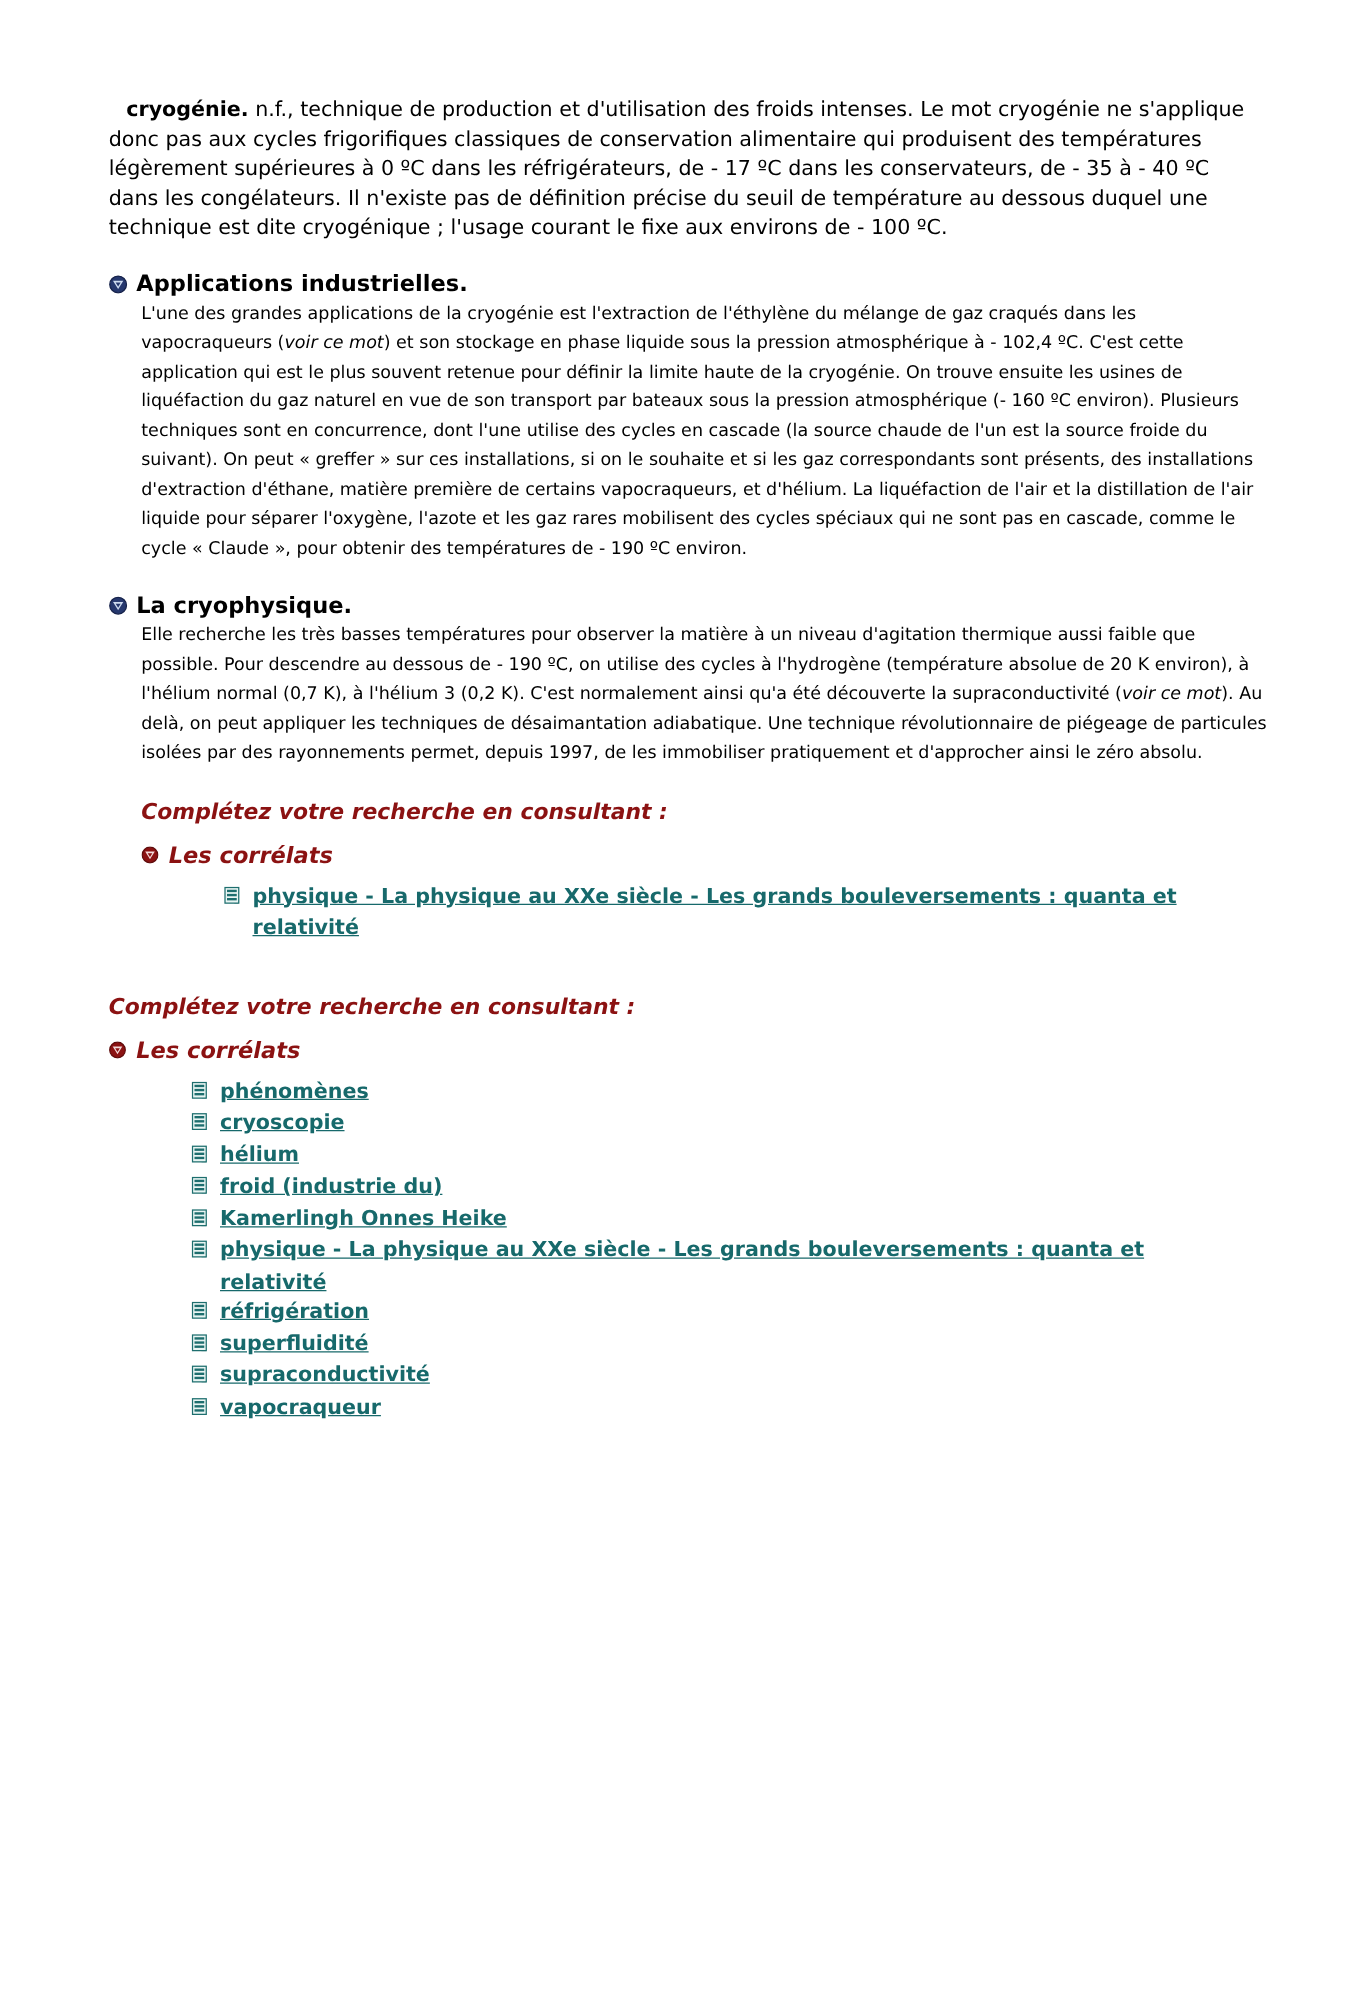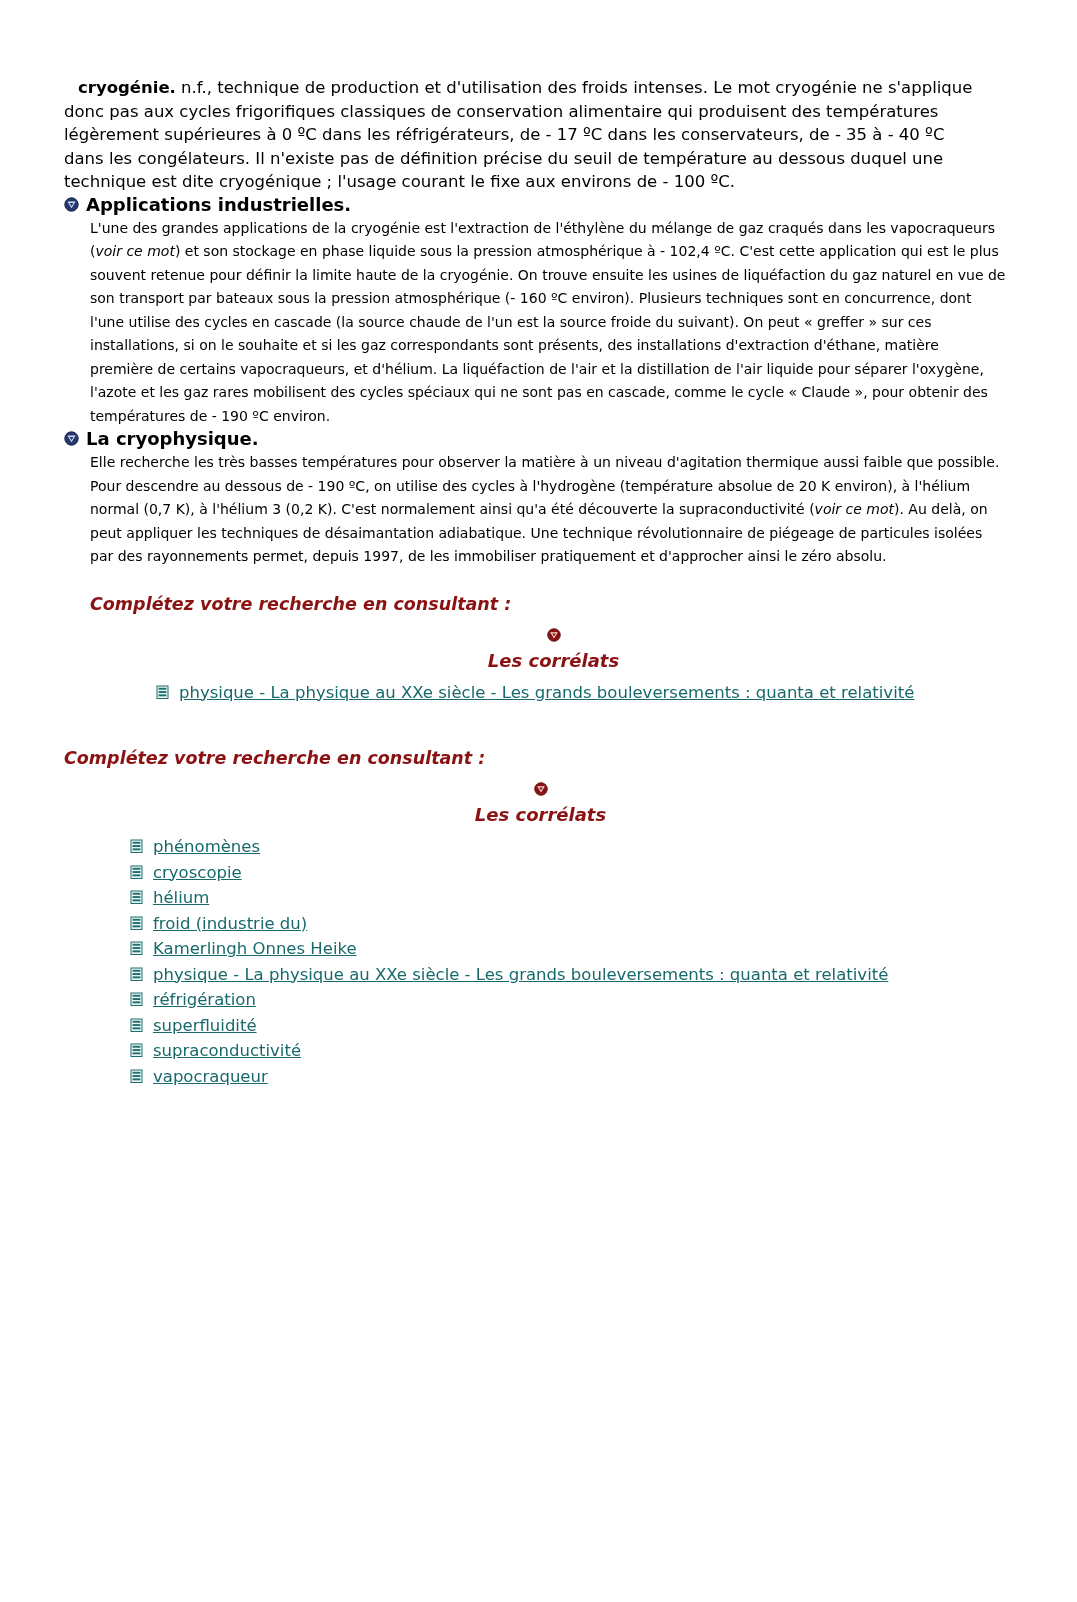--- a/index.html
+++ b/index.html
@@ -2,29 +2,29 @@
 <html><head>
 <meta charset="utf-8">
 <style>
   html, body { margin:0; padding:0; background:#fff; }
   body {
     width:1077px; height:1602px;
     font-family:"DejaVu Sans","Liberation Sans",sans-serif;
     color:#000;
     box-sizing:border-box;
   }
-  .page { padding:76px 60px 40px 64px; box-sizing:border-box; }
+  .page { padding:76px 60px 40px 87px; box-sizing:border-box; }
 
   .intro {
     font-size:16.5px; line-height:23.5px;
     margin:0; max-width:916px;
     text-indent:14px;
   }
 
-  .section { }
+  .section { margin-top:23px; }
   .sec-h {
     display:flex; align-items:center; gap:7px;
     font-size:18px; font-weight:bold;
     margin:0 0 2px 0;
   }
   .sec-h .bullet { display:inline-flex; flex:0 0 auto; }
   .sec-body {
     font-size:14px; line-height:23.5px;
     margin:0 0 0 26px; max-width:916px;
   }
@@ -32,26 +32,26 @@
   .consult { margin-top:25px; }
   .consult.indented { margin-left:26px; }
   .consult2 { margin-top:42px; }
   .consult-h {
     color:#8b1212; font-weight:bold; font-style:italic;
     font-size:17.5px; margin:0 0 14px 0;
   }
   .correlats {
     display:flex; align-items:center; gap:8px;
     color:#8b1212; font-weight:bold; font-style:italic;
-    font-size:18px; margin:0 0 10px 0;flex-direction:column;
+    font-size:18px; margin:0 0 10px 0;
   }
   .correlats .bullet { display:inline-flex; flex:0 0 auto; }
 
   ul.links {
-    list-style:none; margin:0; padding:0 0 0 66px; max-width:850px;
+    list-style:none; margin:0; padding:0 0 0 66px; max-width:850px;font-weight:bold;
   }
   ul.links li {
     font-size:16.5px; line-height:23.5px;
     padding-left:23px; text-indent:-23px;
   }
   ul.links a { color:#17696b; text-decoration:underline; }
   .doc-icon {
     display:inline-block; width:23px; text-indent:0;
     vertical-align:-2px;
   }

